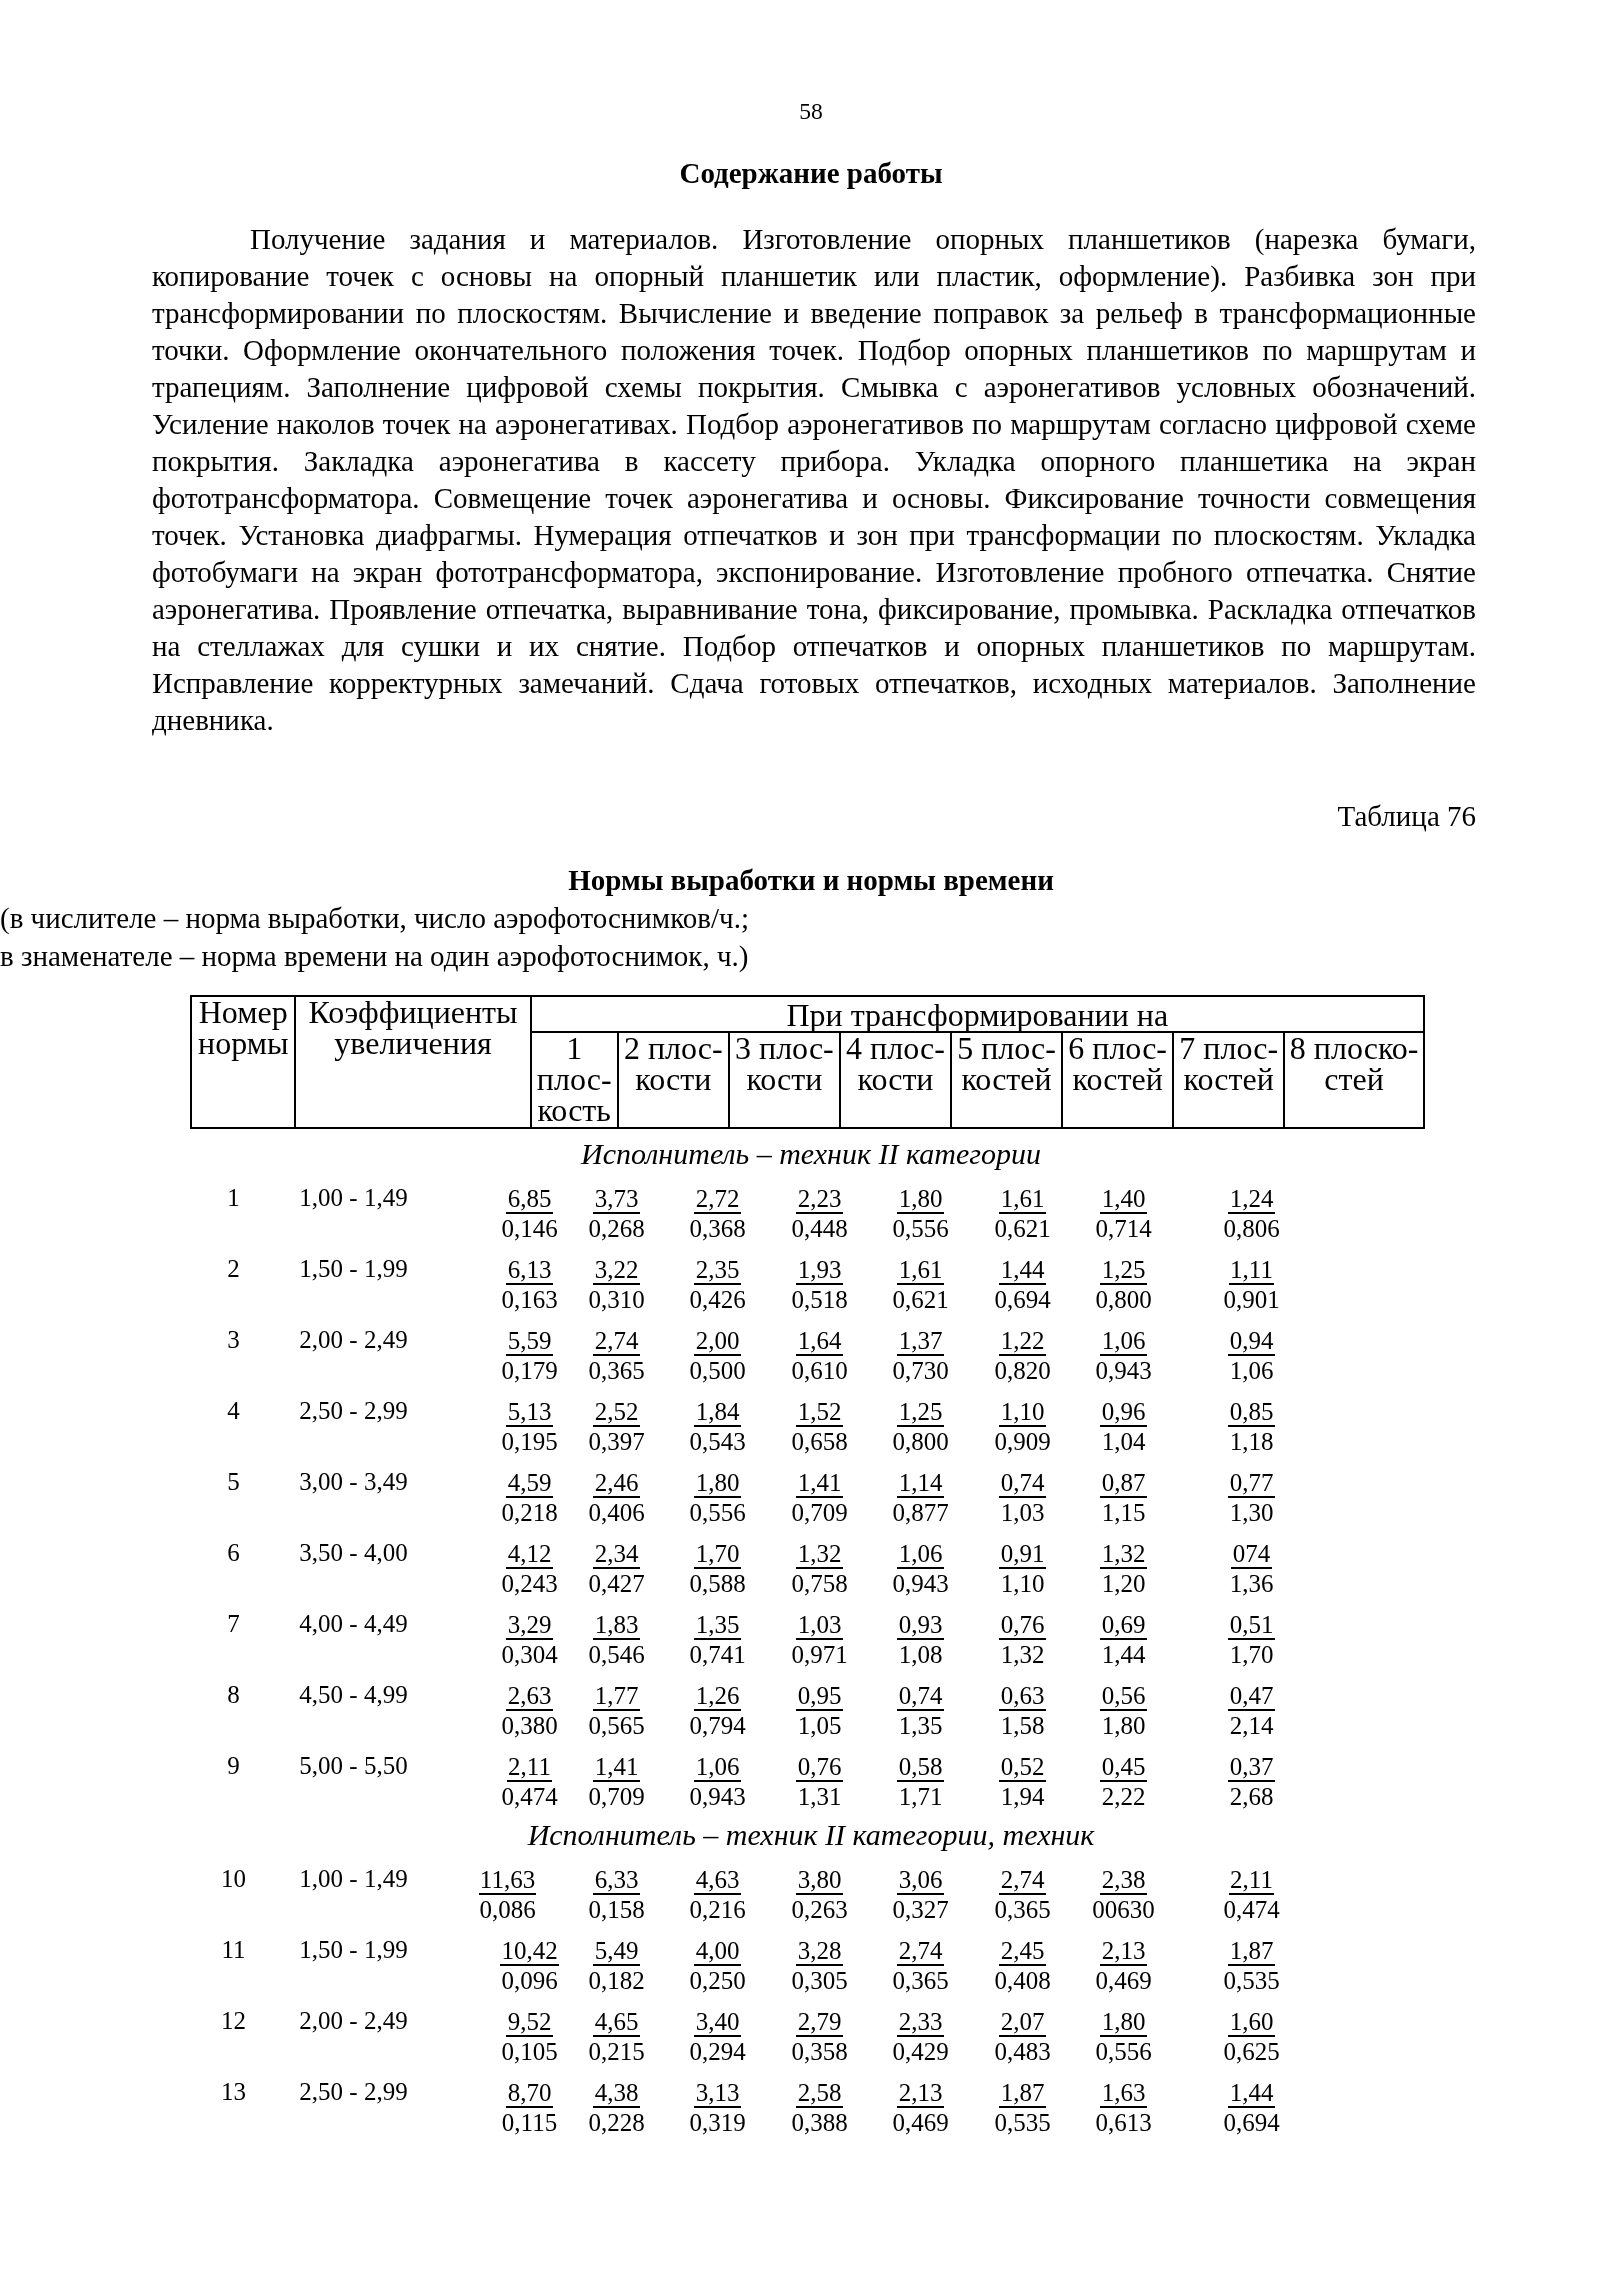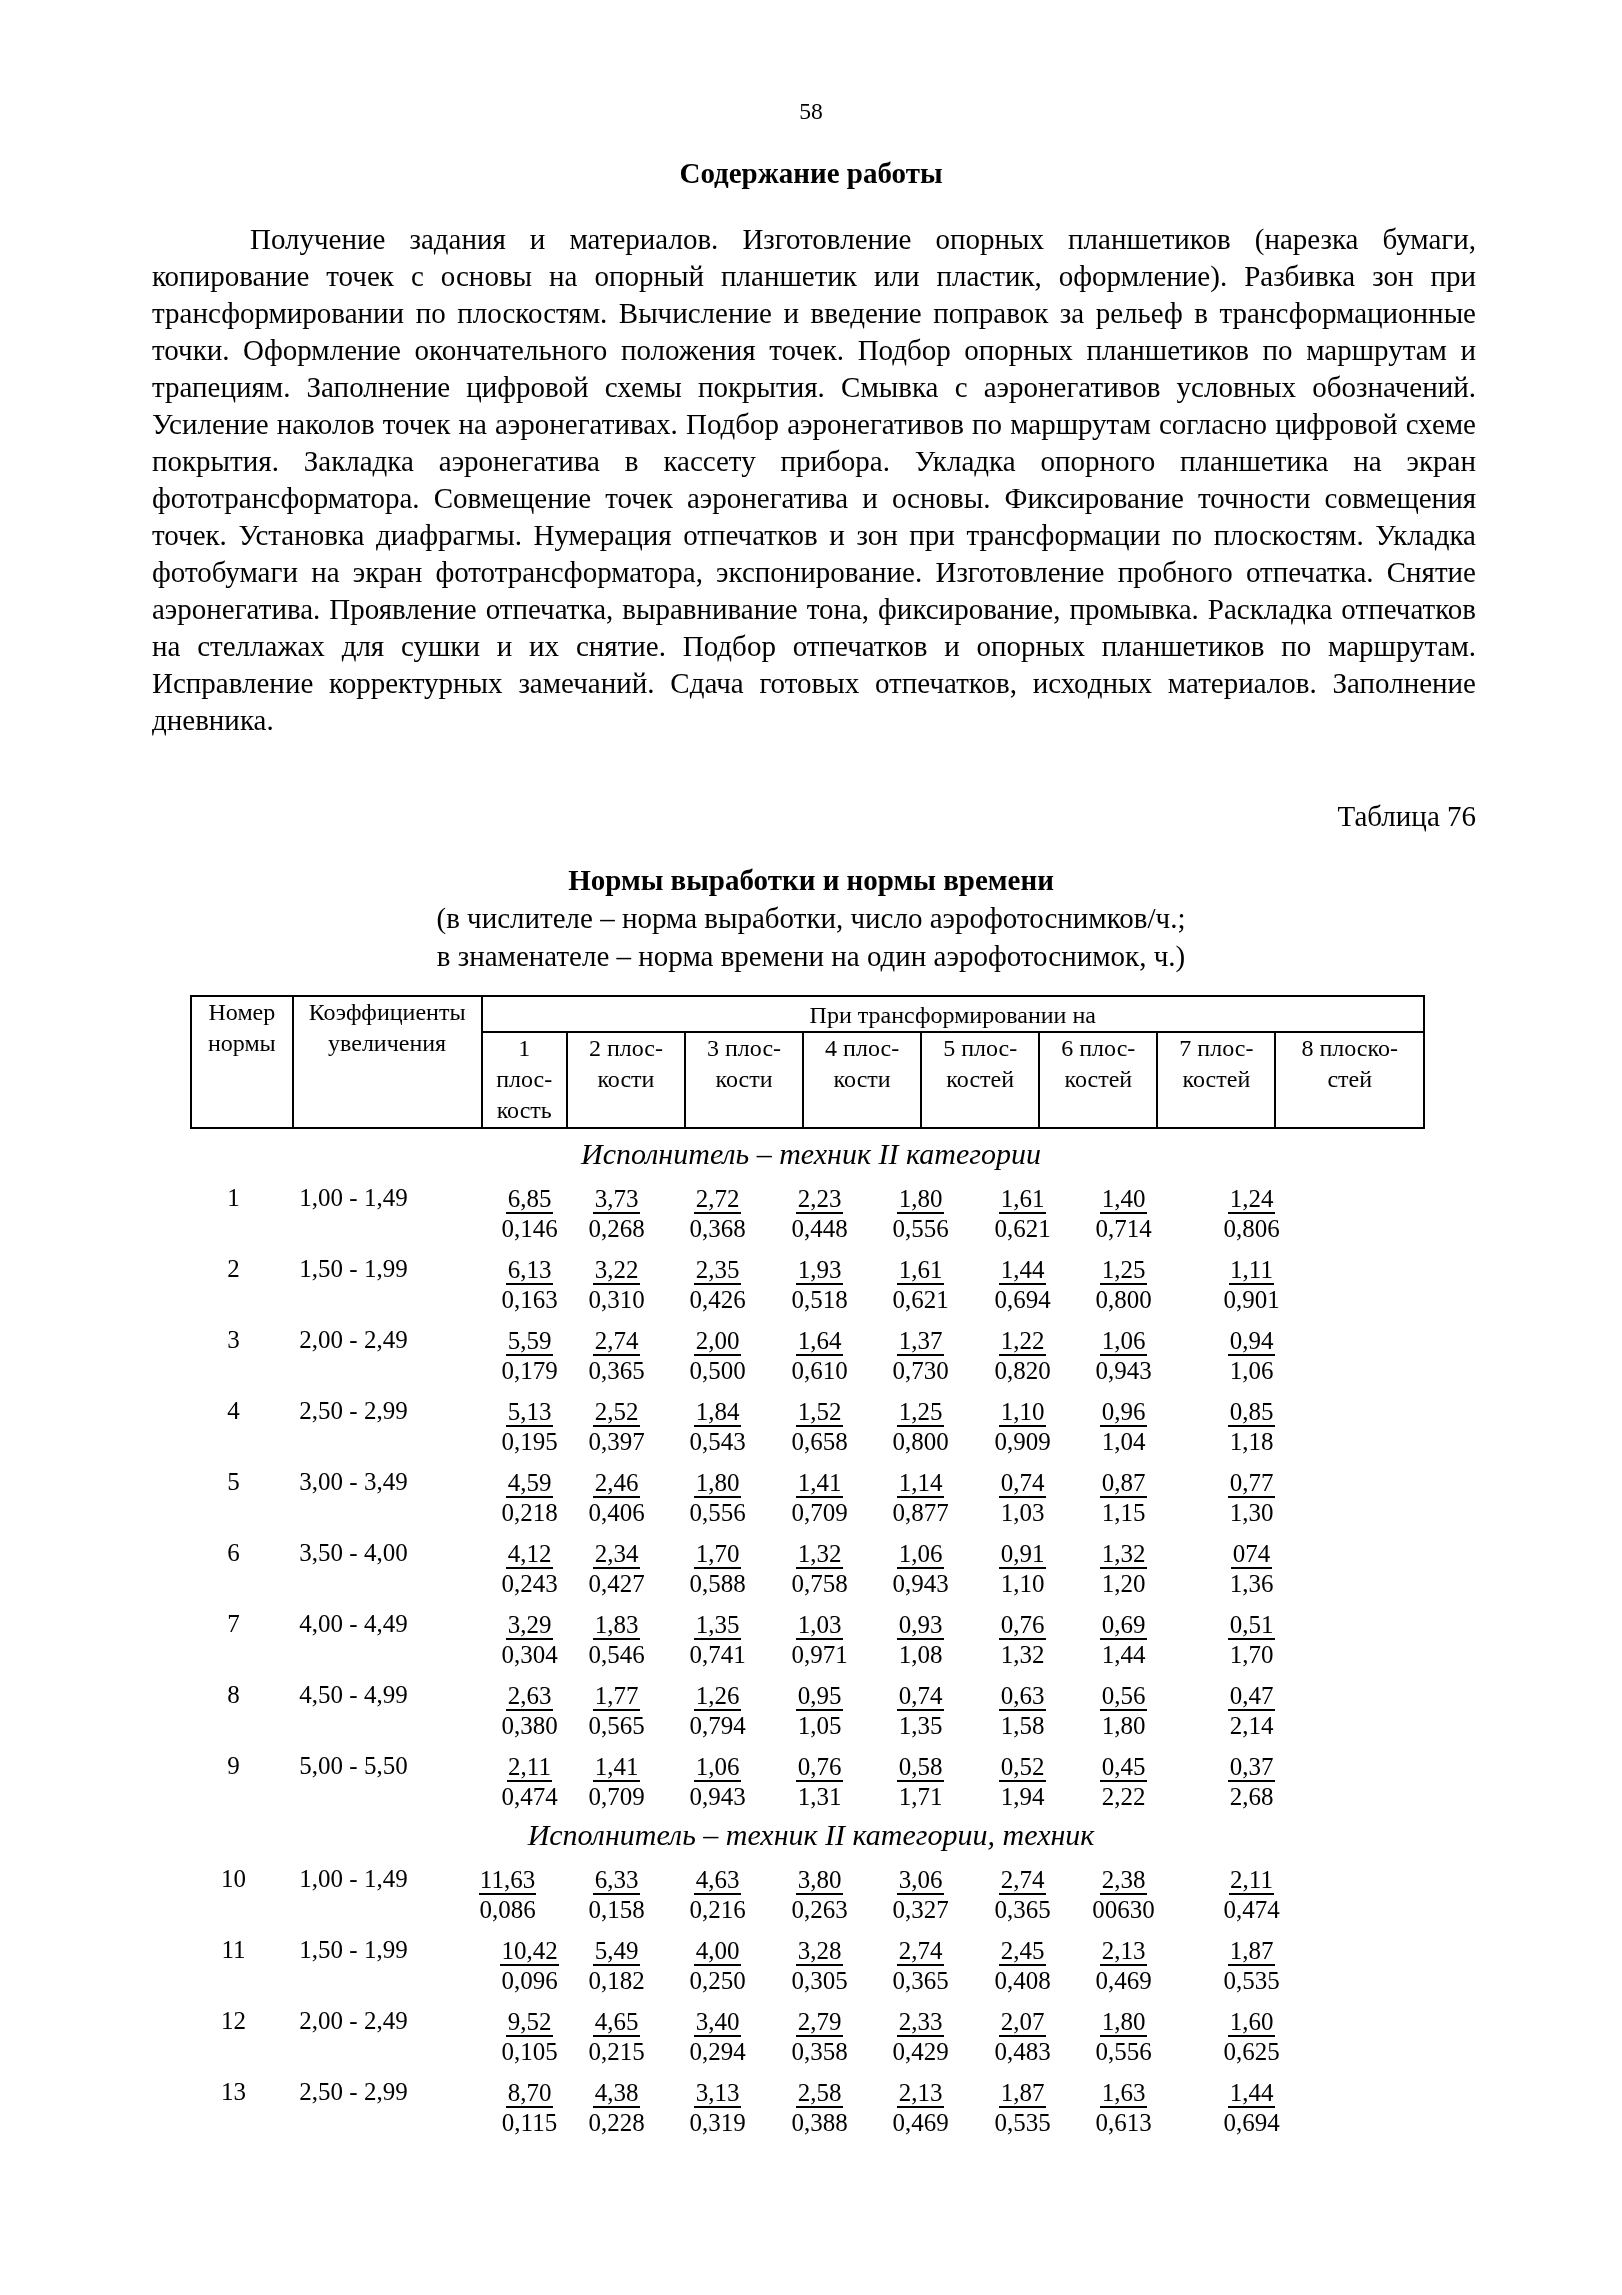--- a/index.html
+++ b/index.html
@@ -4,24 +4,24 @@
 <style>
   html, body { margin:0; padding:0; background:#ffffff; }
   body { width:1622px; height:2295px; position:relative; overflow:hidden;
          font-family:"Liberation Serif", serif; color:#000; }
   .page-number { position:absolute; top:98px; left:0; width:1622px; text-align:center; font-size:23.6px; }
   .section-title { position:absolute; top:157px; left:0; width:1622px; text-align:center; font-size:29px; font-weight:bold; }
   .body-text { position:absolute; top:221px; left:152px; width:1324px; font-size:29px; line-height:37px;
                text-align:justify; text-indent:98px; hyphens:manual; }
   .table-label { position:absolute; top:800px; right:146px; font-size:29px; }
   .table-title { position:absolute; top:864px; left:0; width:1622px; text-align:center; font-size:29px; font-weight:bold; }
-  .table-subtitle { position:absolute; left:0; width:1622px; text-align:center; font-size:29px; }
+  .table-subtitle { position:absolute; left:0; width:1622px; font-size:29px; }
   .sub1 { top:902px; } .sub2 { top:940px; }
 
-  table.hdr { position:absolute; top:995px; left:190px; width:1235px; border-collapse:collapse; font-size:24px; line-height:31px; }
+  table.hdr { position:absolute; top:995px; left:190px; width:1235px; border-collapse:collapse; font-size:32px; line-height:31px; }
   table.hdr td { border:2px solid #000; text-align:center; vertical-align:top; padding:0 1.3px; }
   table.hdr td.span { padding-top:2.6px;margin-top:30px; }
 
   .group-title { position:absolute; left:0; width:1622px; text-align:center; font-size:30px; font-style:italic; }
   .g1 { top:1137px; } .g2 { top:1818px; }
 
   .row { position:absolute; left:0; width:1622px; height:65px; font-size:25px; }
   .row .num { position:absolute; left:190px; width:87px; text-align:center; top:0; }
   .row .coef { position:absolute; left:288px; width:131px; text-align:center; top:0; }
   .row .cell { position:absolute; top:0; width:101px; text-align:center; line-height:30px; }

